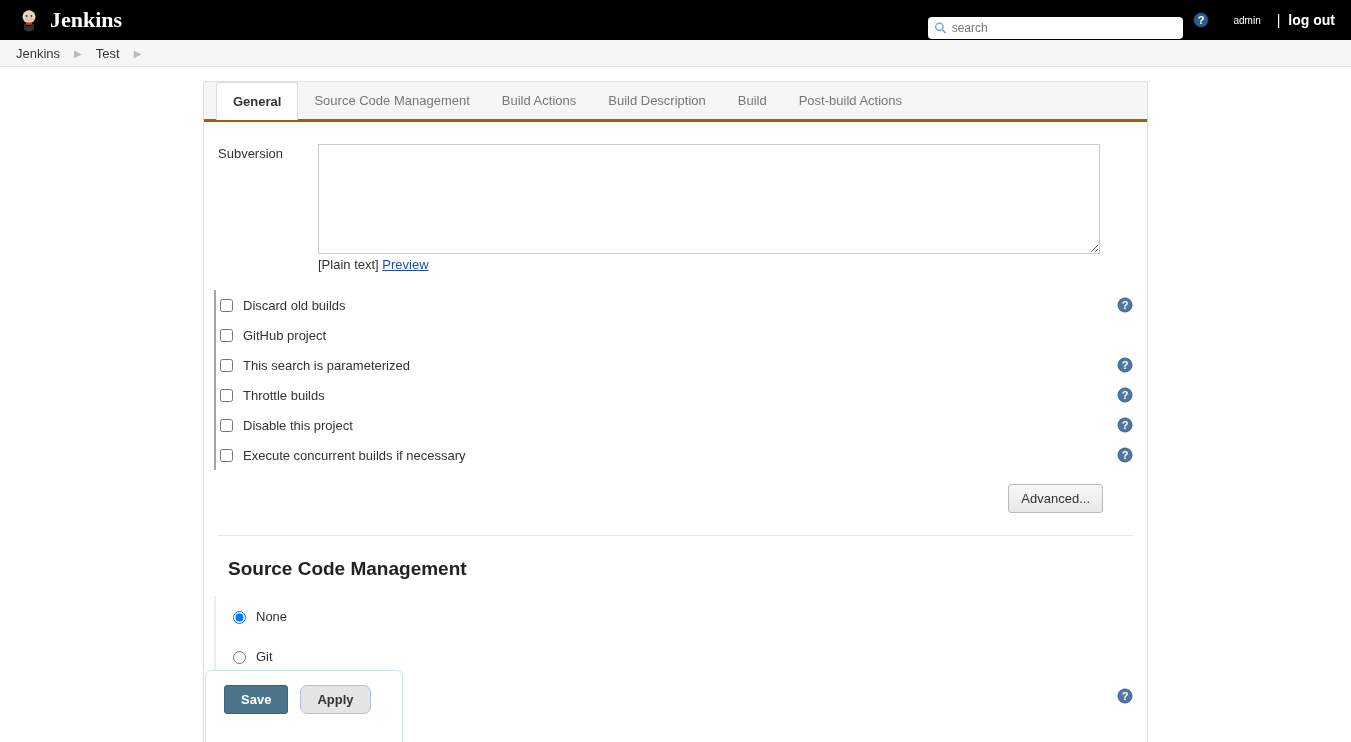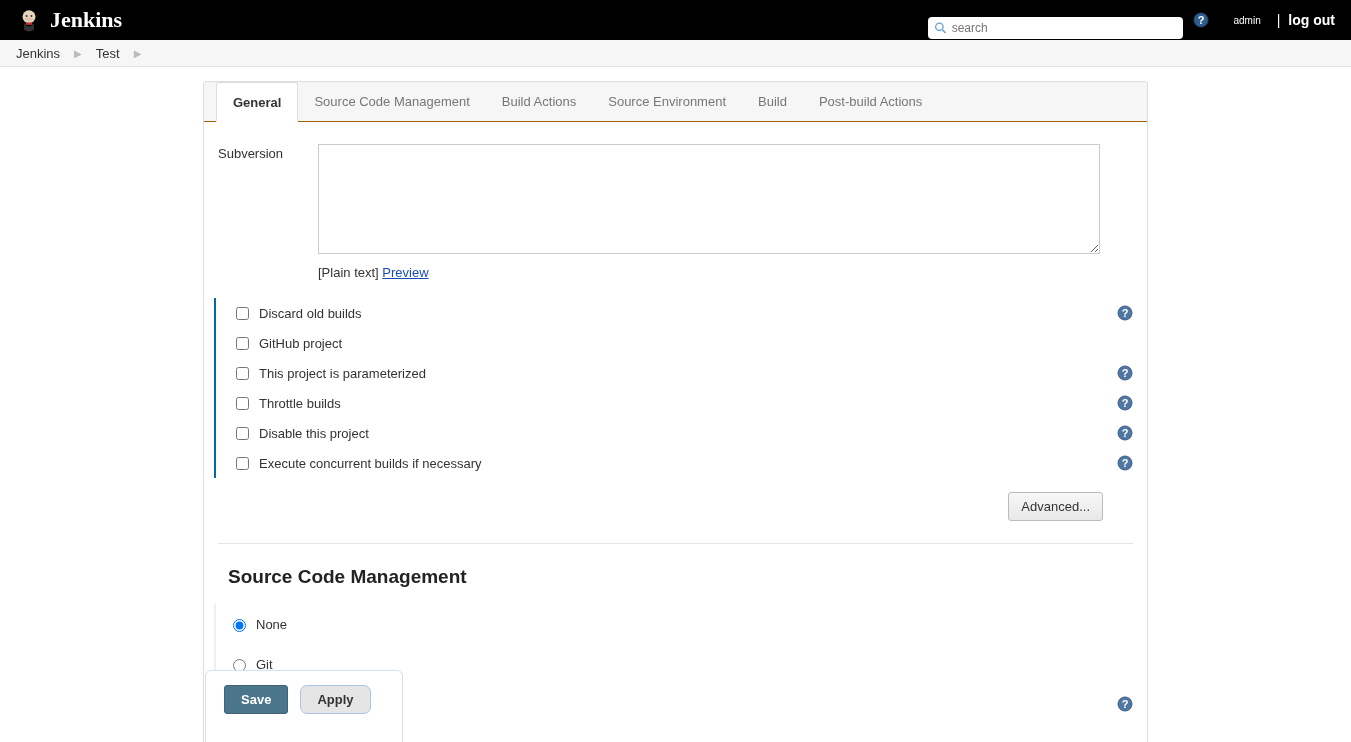--- a/index.html
+++ b/index.html
@@ -21,36 +21,36 @@
   
   .breadcrumbs { height:27px; background:#f6f6f6; border-bottom:1px solid #e1e1e1; display:flex; align-items:center; font-size:13px; color:#555; padding-left:16px; }
   .breadcrumbs .crumb { color:#333; }
   .breadcrumbs .chev { margin:0 14px; color:#bbb; font-size:10px; }
 
   
   .wrap { display:flex; justify-content:center; }
   .panel { width:945px; margin-top:14px; background:#f6f6f6; border:1px solid #ddd; border-radius:3px; position:relative; }
 
   
-  .tabs { display:flex; border-bottom:1px solid #a16207; height:40px; align-items:stretch; padding-left:12px; gap:0; }
+  .tabs { display:flex; border-bottom:3px solid #a16207; height:40px; align-items:stretch; padding-left:12px; gap:0; }
   .tab { padding:0 16px; display:flex; align-items:center; font-size:13px; color:#777; cursor:pointer; }
   .tab.active { background:#fff; border:1px solid #ddd; border-bottom:1px solid #fff; margin-bottom:-1px; border-radius:3px 3px 0 0; color:#333; font-weight:bold; }
 
   .content { background:#fff; padding:22px 14px 40px 14px; border-radius:0 0 3px 3px; }
 
   
   .row { display:flex; }
   .row .lbl { width:100px; text-align:left; font-size:13px; padding-top:2px; color:#333; }
   .row .val { flex:1; }
   textarea.desc { width:782px; height:110px; resize:both; border:1px solid #ccc; padding:4px; font-family:inherit; font-size:13px; }
-  .under-text { margin-top:8px; font-size:13px; }
+  .under-text { font-size:13px; }
   .under-text .preview { color:#1a4db3; text-decoration:underline; cursor:pointer; }
 
   
-  .options { margin-top:18px; border-left:2px solid #0369a1; padding-left:16px; margin-left:-4px; }
+  .options { margin-top:18px; border-left:2px solid #a3a3a3; padding-left:0; margin-left:-4px; }
   .opt { display:flex; align-items:center; height:30px; font-size:13px; color:#333; }
   .opt input[type=checkbox] { margin-right:10px; }
   .opt .sp { flex:1; }
   .q { width:16px; height:16px; display:inline-flex; cursor:pointer; }
 
   .adv-row { display:flex; justify-content:flex-end; margin:14px 30px 0 0; }
   .adv-btn { background:linear-gradient(#f7f7f7,#e8e8e8); border:1px solid #bbb; border-radius:3px; padding:6px 12px; font-size:13px; color:#333; cursor:pointer; }
 
   hr.div { border:none; border-top:1px solid #e5e5e5; margin:22px 0; }
 
@@ -120,21 +120,21 @@
   <span class="chev">▶</span>
 </div>
 
 <div class="wrap">
   <div class="panel">
 
     <div class="tabs">
       <div class="tab active">General</div>
       <div class="tab">Source Code Management</div>
       <div class="tab">Build Actions</div>
-      <div class="tab">Source Environment</div>
+      <div class="tab">Build Description</div>
       <div class="tab">Build</div>
       <div class="tab">Post-build Actions</div>
     </div>
 
     <div class="content">
 
       <div class="row">
         <div class="lbl">Subversion</div>
         <div class="val">
           <textarea class="desc" style=""></textarea>
@@ -156,21 +156,21 @@
               </svg>
             </span>
         </div>
         <div class="opt">
           <input type="checkbox" style="">
           <span>GitHub project</span>
           <span class="sp"></span>
         </div>
         <div class="opt">
           <input type="checkbox" style="">
-          <span>This project is parameterized</span>
+          <span>This search is parameterized</span>
           <span class="sp"></span>
           <span class="q">
               <svg width="16" height="16">
                 <use href="#qmark"></use>
               </svg>
             </span>
         </div>
         <div class="opt">
           <input type="checkbox" style="">
           <span>Throttle builds</span>

